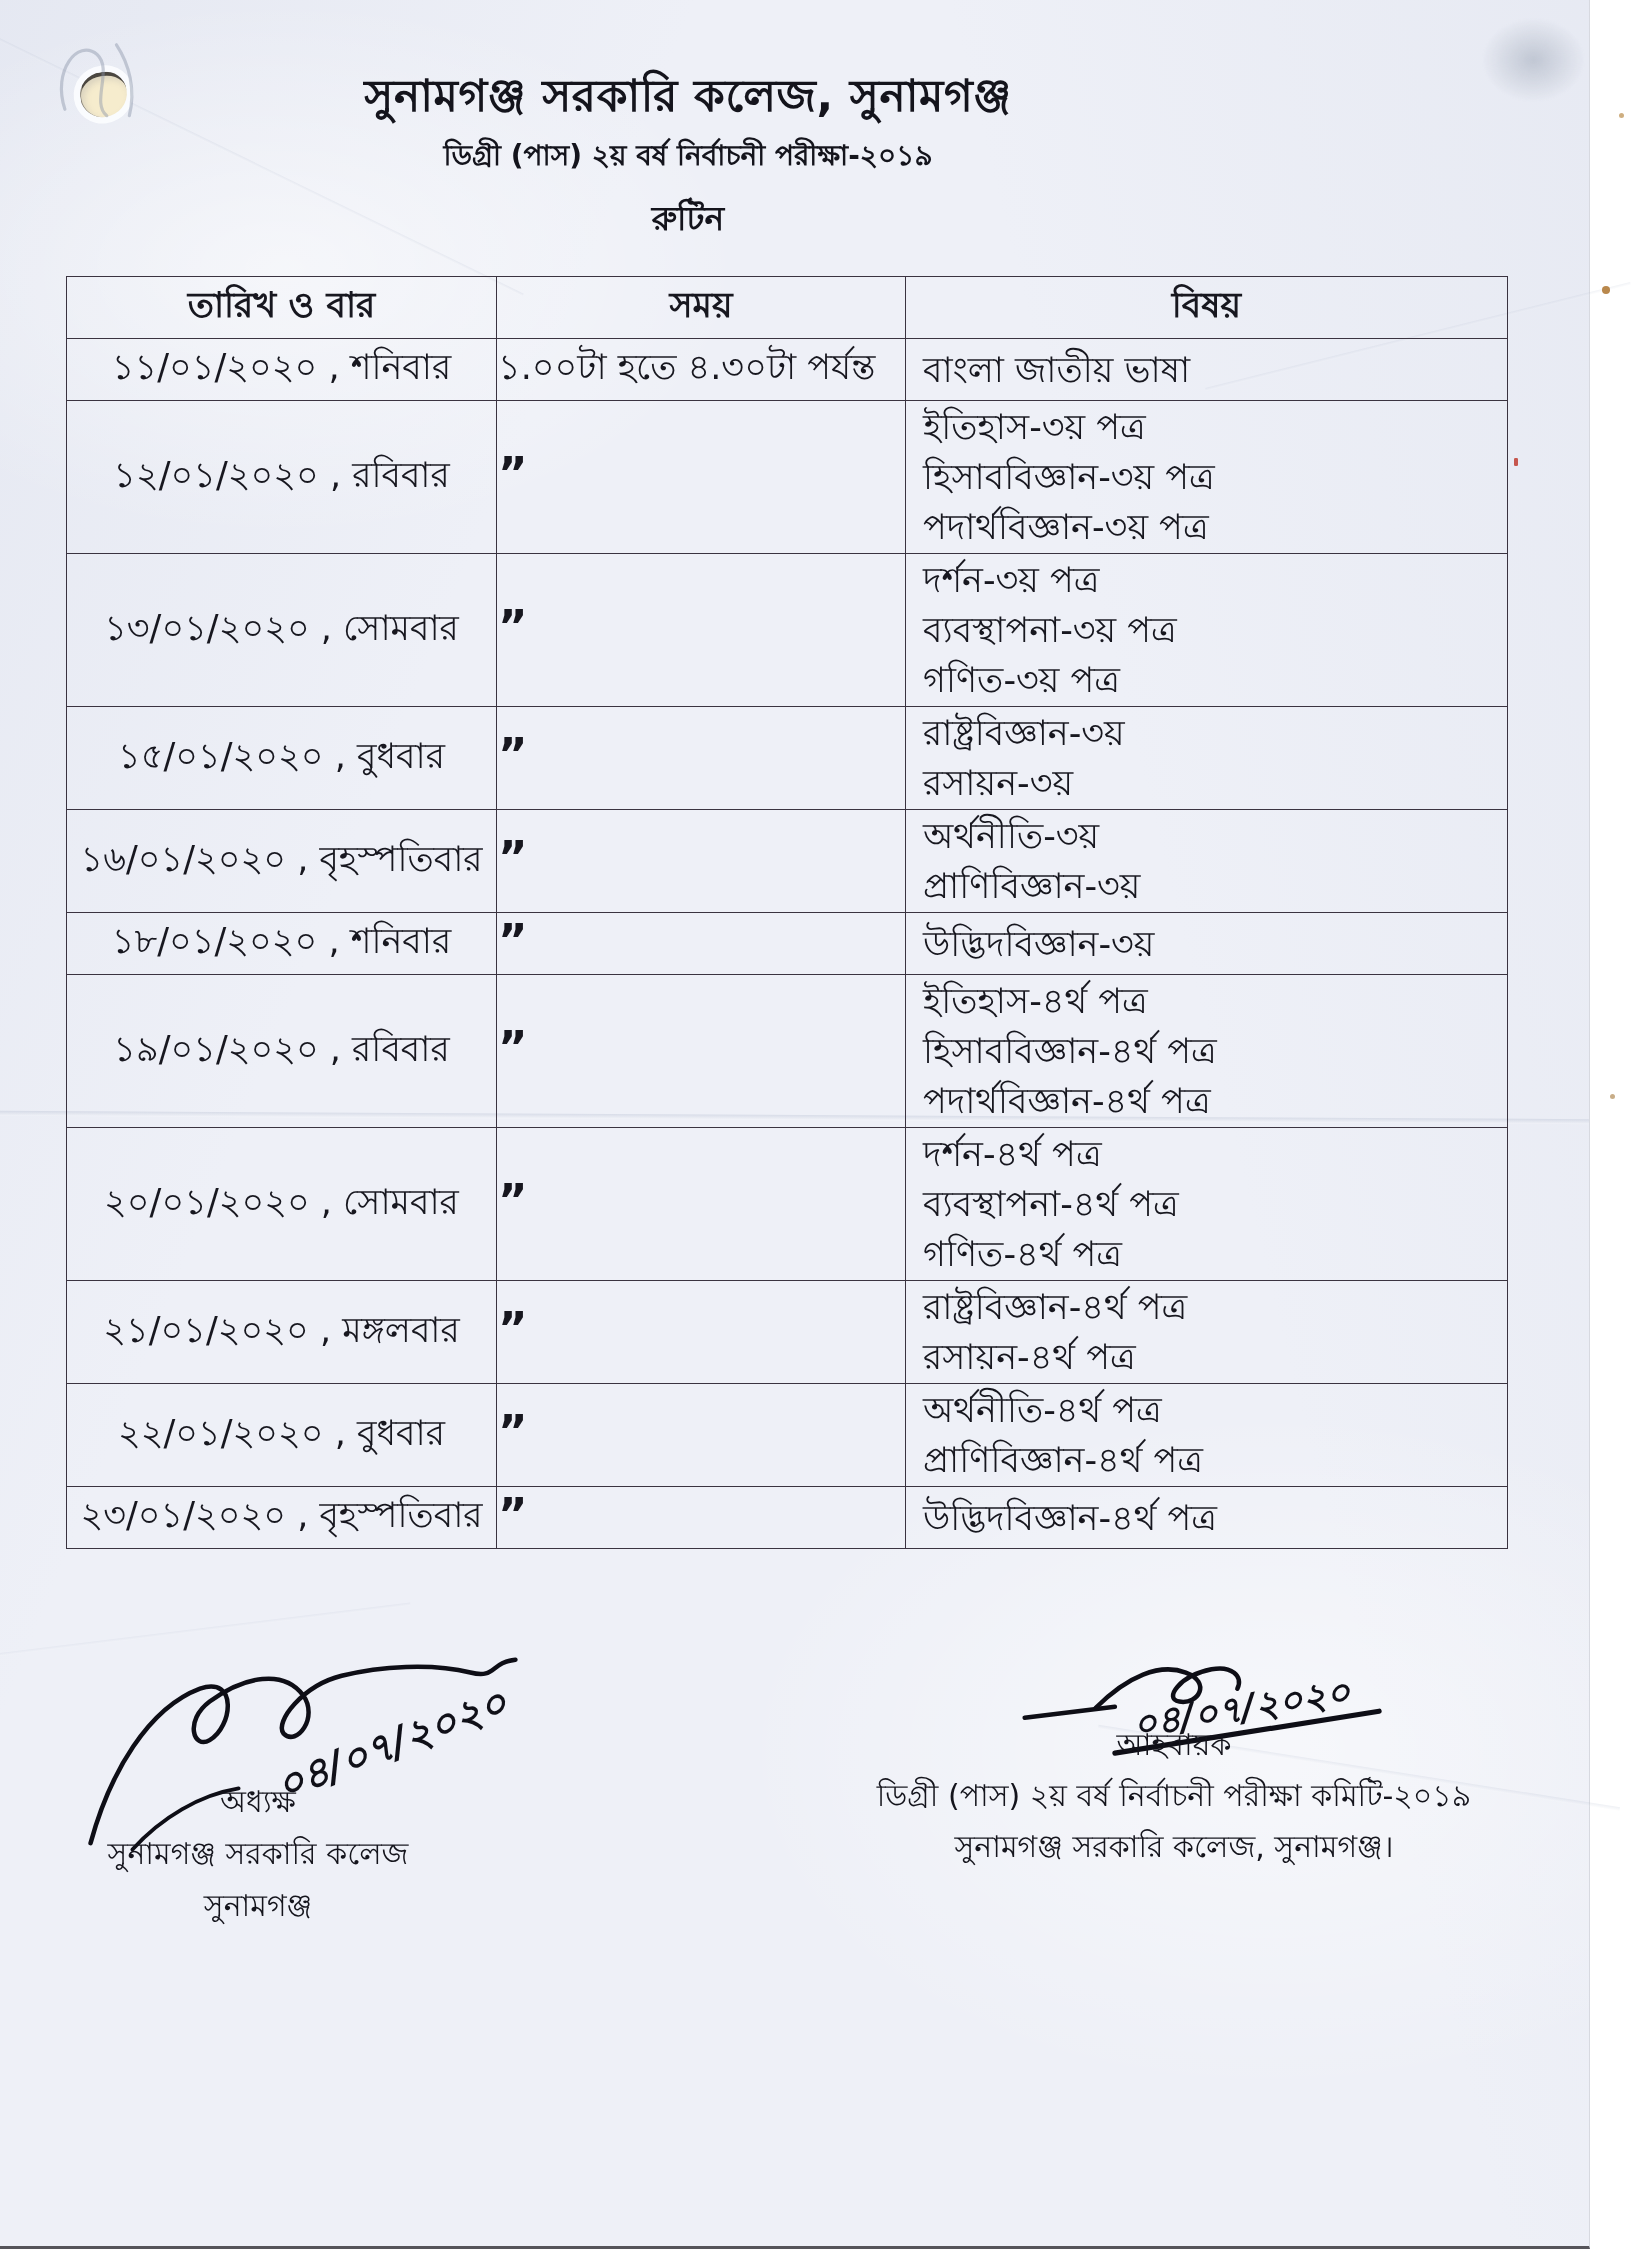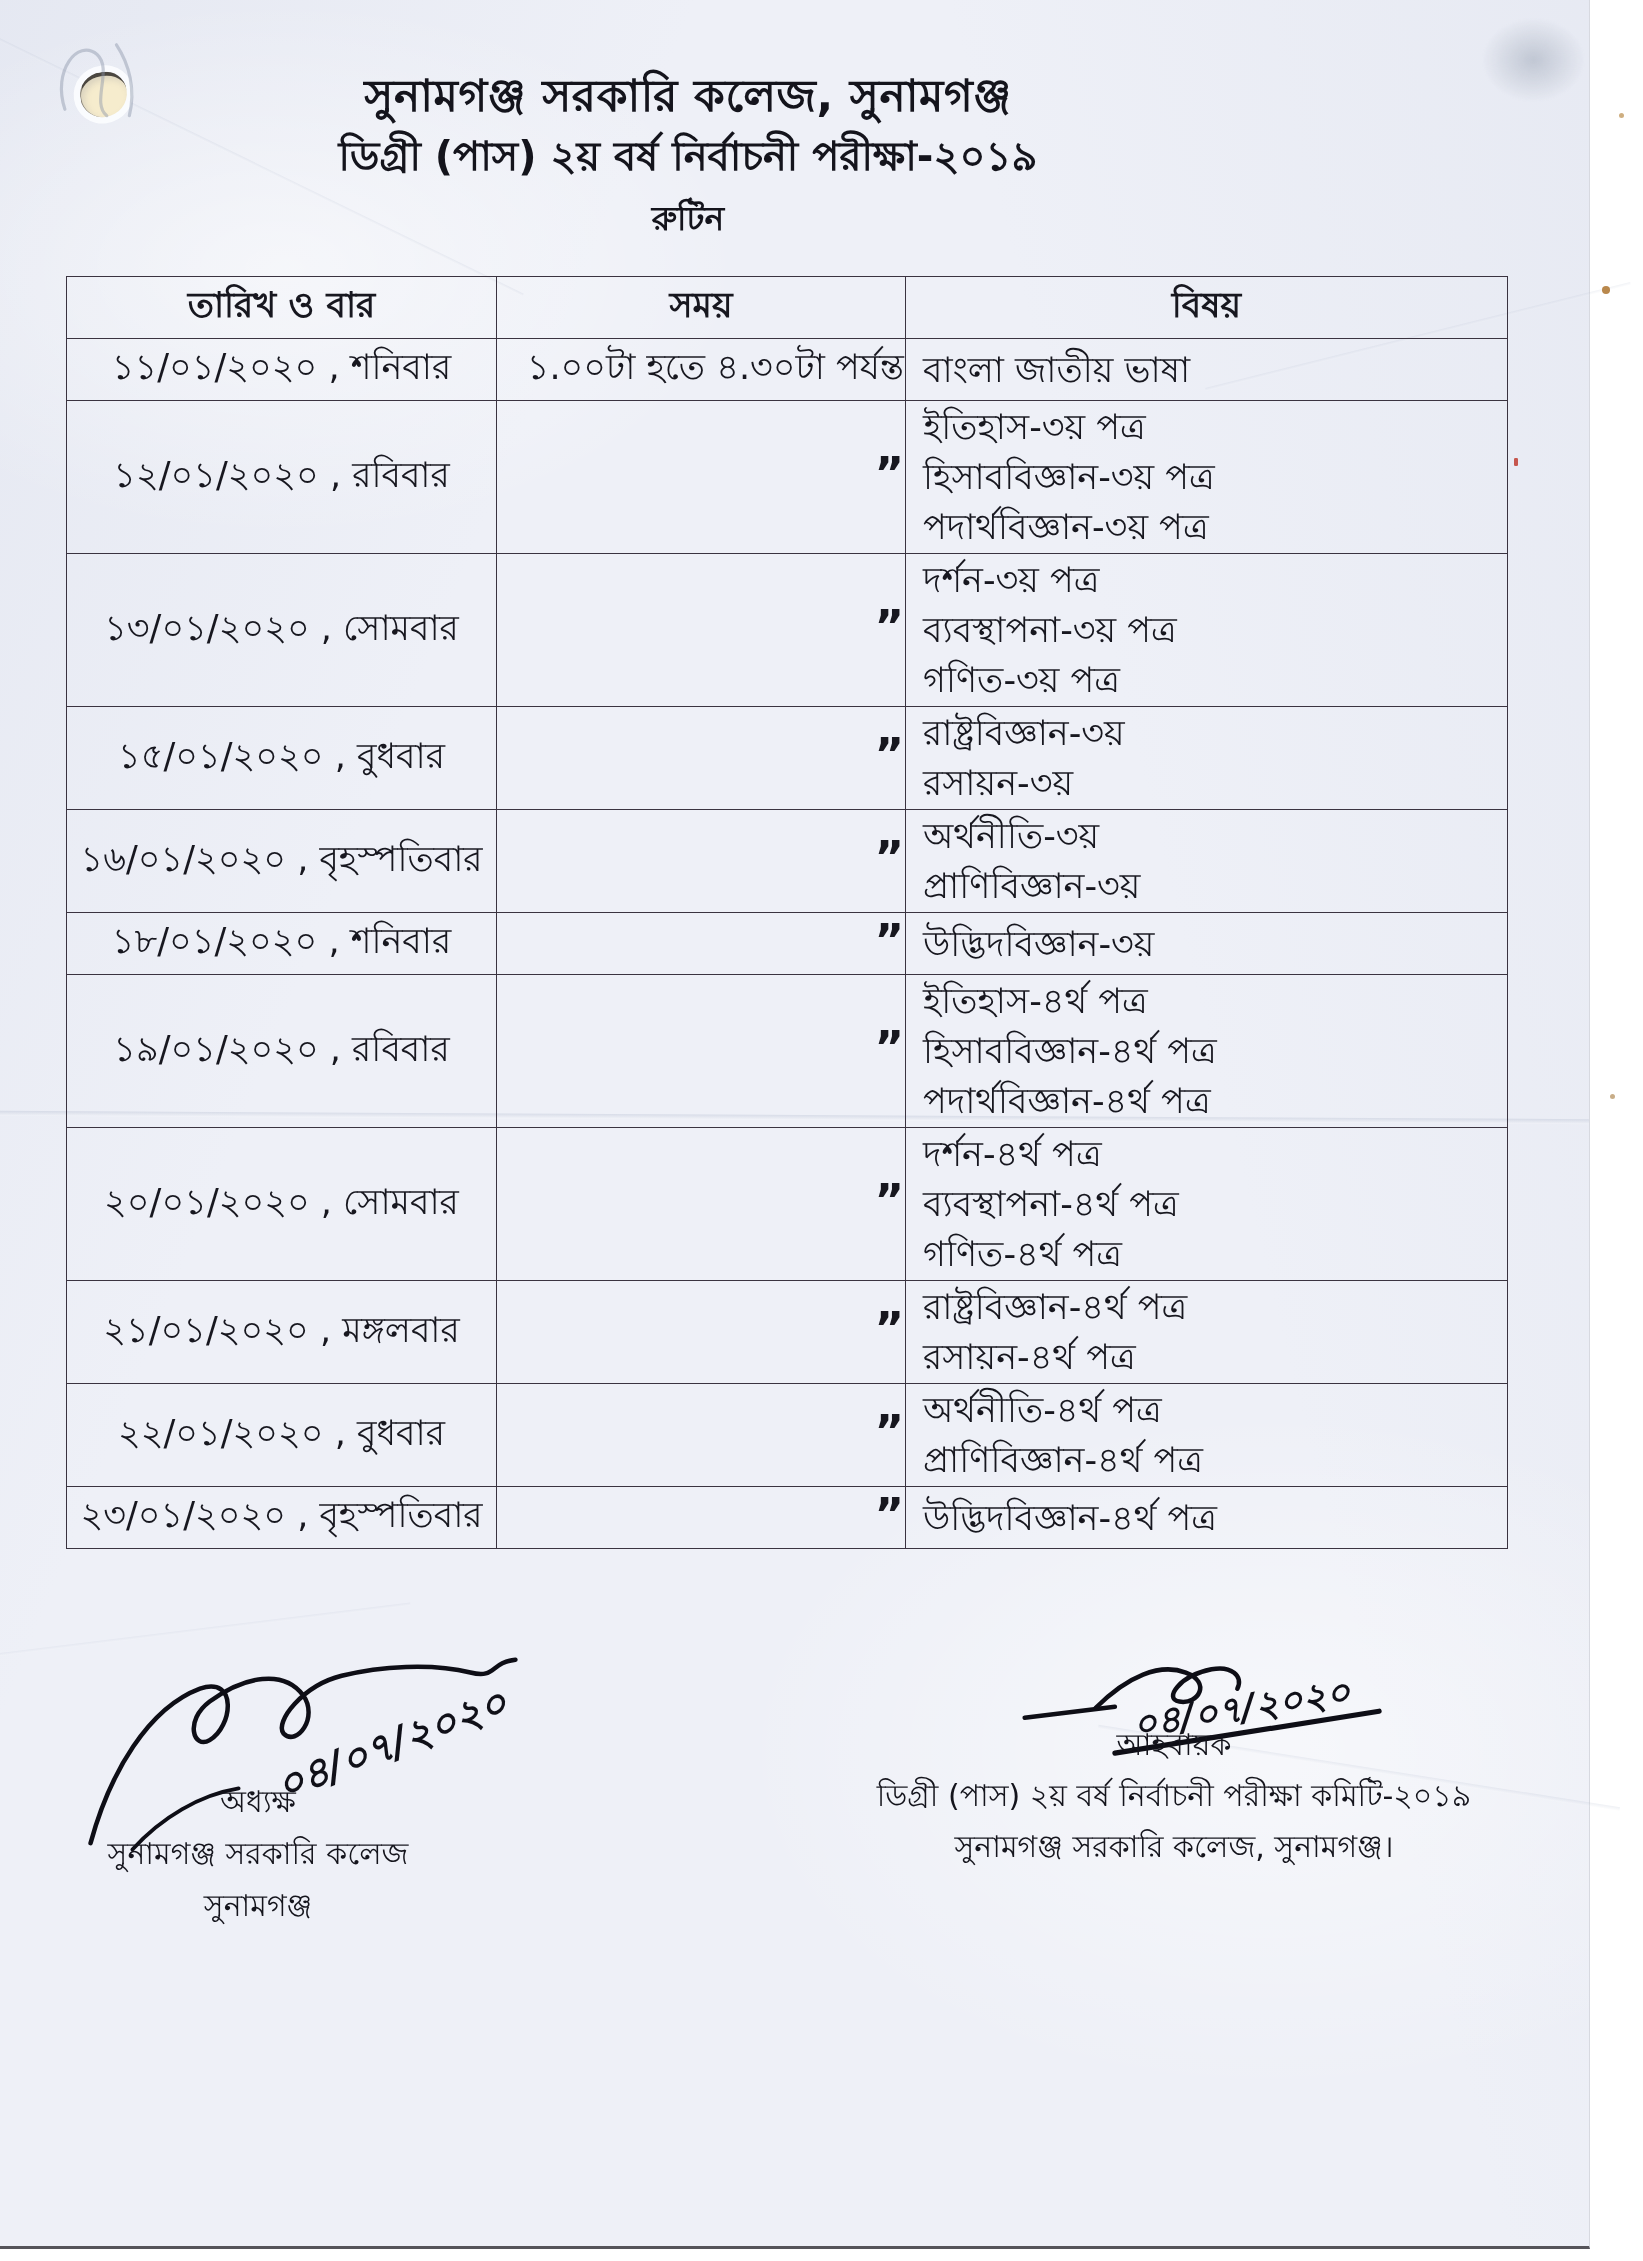--- a/index.html
+++ b/index.html
@@ -41,37 +41,37 @@
     filter:blur(1.3px);
   }
   .speck{position:absolute;border-radius:50%;}
   .speck.s1{left:1602px;top:286px;width:8.4px;height:7.7px;background:#b9884c;}
   .speck.s2{left:1619px;top:113px;width:5.2px;height:5.2px;background:#c29a60;opacity:.8;}
   .speck.s3{left:1610px;top:1094px;width:5.2px;height:5.2px;background:#b08a55;opacity:.7;}
   .speck.s4{left:1514px;top:458px;width:3.9px;height:7.7px;background:#c03c30;border-radius:1.3px;opacity:.85;}
   
   .titles{position:absolute;left:0;top:66px;width:1376px;text-align:center;font-weight:bold;color:#14141c;}
   .title-l1{font-size:44px;line-height:59px;letter-spacing:0.6px;}
-  .title-l2{font-size:40px;line-height:62px;}
+  .title-l2{font-size:28px;line-height:62px;}
   .title-l3{font-size:33px;line-height:64px;}
   
   table.routine{
     position:absolute;left:66px;top:276px;width:1441px;
     border-collapse:collapse;table-layout:fixed;
     color:#17171f;
     border-radius:20px;
   }
   table.routine th,table.routine td{
     border:1.9px solid #3a3340;
     vertical-align:middle;
     font-size:35px;
   }
   table.routine th{font-weight:bold;height:49px;text-align:center;}
   td.c-date{text-align:center;}
-  td.c-time{text-align:right;margin-top:21px;}
+  td.c-time{text-align:left;margin-top:21px;}
   td.c-subj{text-align:left;padding-left:17px;}
   .subj-line{line-height:50px;white-space:nowrap;}
   .one-line{height:49px;}
   .ditto{font-size:45px;font-weight:bold;line-height:0;}
   
   .sig-scribble{position:absolute;pointer-events:none;}
   .sig-date{
     position:absolute;font-size:41px;font-weight:bold;font-style:italic;
     color:#101018;white-space:nowrap;
   }

